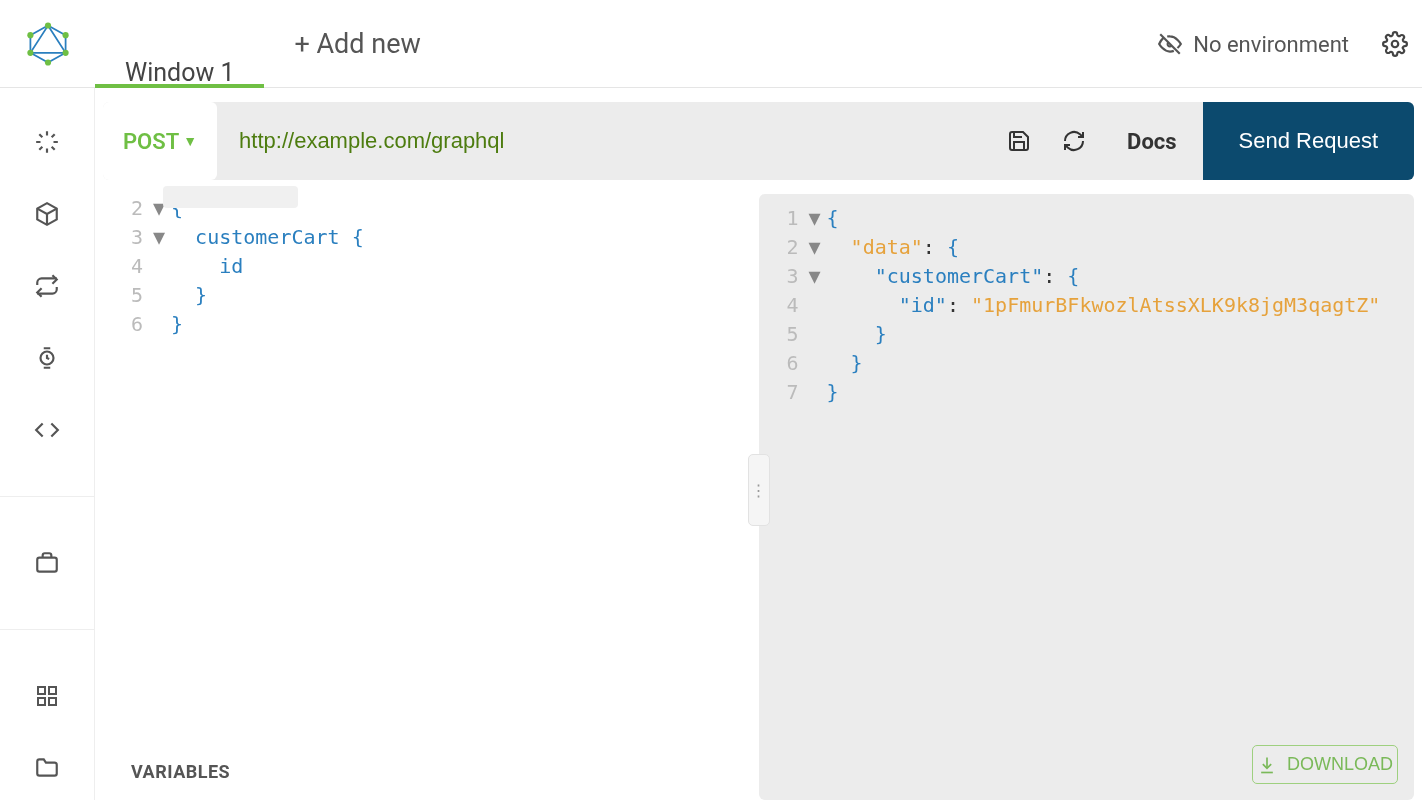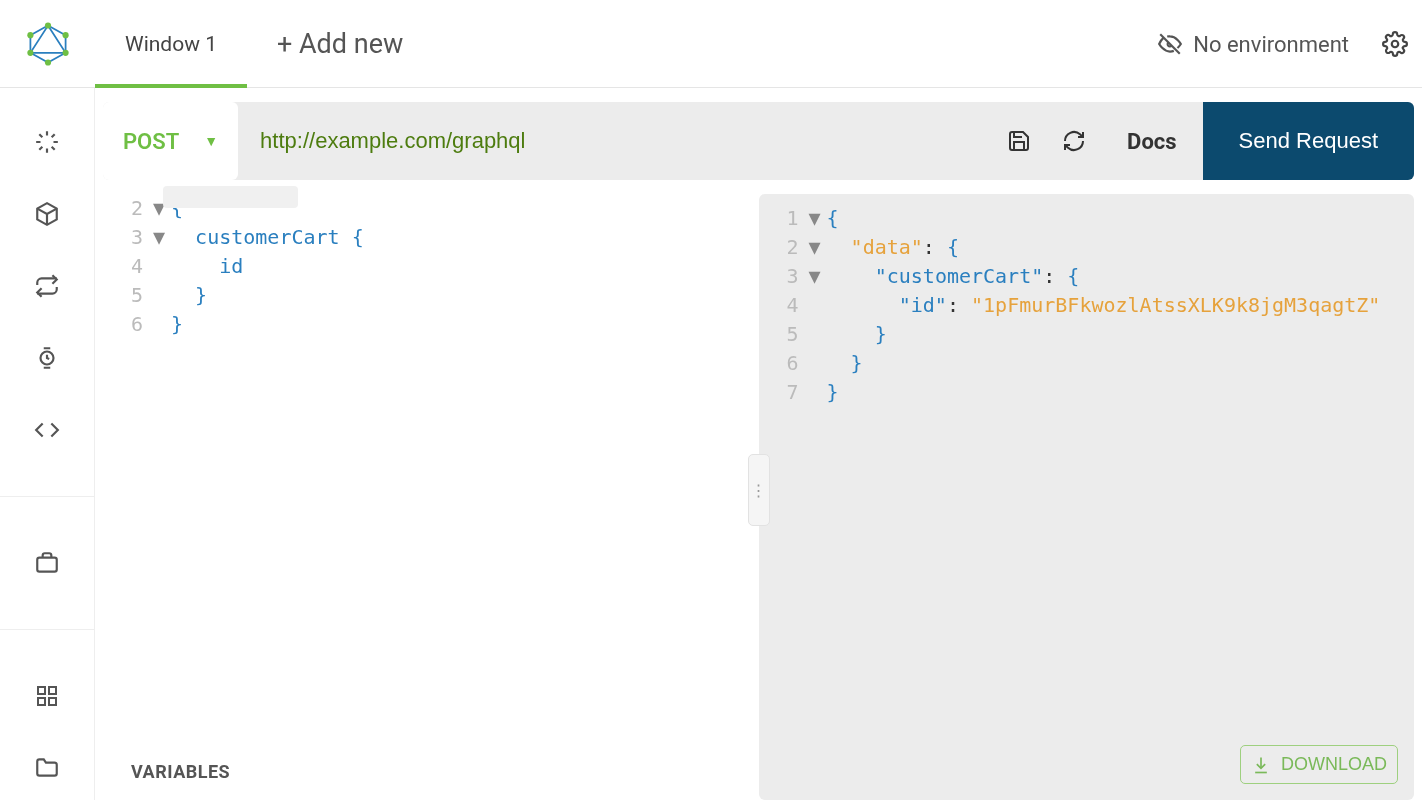--- a/index.html
+++ b/index.html
@@ -1,35 +1,35 @@
 <!DOCTYPE html>
 <html><head>
 <meta charset="utf-8">
 <style>
 * { margin: 0; padding: 0; box-sizing: border-box; }
 body { font-family: -apple-system, BlinkMacSystemFont, "Segoe UI", Roboto, sans-serif; color: #333; background: #fff; width: 1422px; height: 800px; overflow: hidden; }
 
 .topbar { height: 88px; display: flex; align-items: center; border-bottom: 1px solid #e5e5e5; }
 .logo { width: 95px; display: flex; align-items: center; justify-content: center; }
 .tabs { display: flex; align-items: center; height: 100%; }
-.tab { height: 100%; display: flex; align-items: center; padding: 0 30px; font-size: 21px; color: #444; cursor: pointer; position: relative; }
+.tab { height: 100%; display: flex; align-items: flex-end; padding: 0 30px; font-size: 25px; color: #444; cursor: pointer; position: relative; }
 .tab.active::after { content: ""; position: absolute; bottom: -1px; left: 0; right: 0; height: 4px; background: #6fbf44; }
 .add-new { display: flex; align-items: flex-end; padding: 0 30px; font-size: 27px; color: #555; cursor: pointer; }
 .topbar-spacer { flex: 1; }
 .env-section { display: flex; align-items: flex-end; gap: 10px; padding: 0 18px; font-size: 22px; color: #555; cursor: pointer; }
 .settings-btn { width: 55px; display: flex; align-items: center; justify-content: center; cursor: pointer; }
 
 .main { display: flex; height: calc(100% - 88px); }
 .sidebar { width: 95px; border-right: 1px solid #eee; display: flex; flex-direction: column; align-items: center; padding-top: 40px; gap: 44px; }
 .sidebar-icon { width: 28px; height: 28px; cursor: pointer; color: #555; display:flex; align-items:center; justify-content:center; }
 .sidebar-sep { width: 100%; height: 1px; background: #eee; margin: 8px 0; }
 
 .content { flex: 1; display: flex; flex-direction: column; }
 .request-bar { margin: 14px 8px 0 8px; height: 78px; background: #ececec; border-radius: 6px; display: flex; align-items: center; }
-.method-select { background: #fff; border-radius: 6px; height: 78px; display: flex; align-items: center; padding: 0 20px; color: #6fbf44; font-size: 22px; font-weight: 600; cursor: pointer; gap: 25px; }
+.method-select { background: #fff; border-radius: 6px; height: 78px; display: flex; align-items: center; padding: 0 20px; color: #6fbf44; font-size: 22px; font-weight: 600; cursor: pointer; gap: 4px; }
 .method-select .arrow { font-size: 14px; color: #6fbf44; }
 .url-input { flex: 1; background: transparent; border: none; outline: none; font-size: 22px; color: #4d7c0f; padding: 0 22px; }
 .rb-icon { width: 55px; display: flex; align-items: center; justify-content: center; cursor: pointer; color: #333; }
 .docs-btn { padding: 0 26px; font-size: 22px; color: #333; cursor: pointer; font-weight: bold; }
 .send-btn { background: #0c4a6e; color: #fff; height: 78px; padding: 0 36px; font-size: 22px; border: none; border-radius: 0 6px 6px 0; cursor: pointer; }
 
 .panels { flex: 1; display: flex; position: relative; padding: 14px 8px 0 8px; gap: 0; overflow:hidden;}
 .editor-panel { flex: 1; display: flex; flex-direction: column; position:relative; }
 .response-panel { flex: 1; background: #ececec; border-radius: 6px; position: relative; padding: 10px 0; }
 .code { font-family: ui-monospace, Menlo, Consolas, monospace; font-size: 20px; line-height: 29px; }
@@ -44,21 +44,21 @@
 .tk-plain { color: #333; }
 .tk-dkey { color: #e6a23c; }
 
 .lint-badge { position: absolute; top: -8px; left: 60px; width: 135px; height: 22px; background: #f0f0f0; border-radius: 4px; }
 
 .drag-handle { position: absolute; left: 50%; top: 50%; transform: translate(-50%, -50%); width: 22px; height: 72px; background: #f5f5f5; border: 1px solid #e2e2e2; border-radius: 5px; display:flex; align-items:center; justify-content:center; color:#999; cursor: col-resize; }
 .drag-handle span { line-height: 5px; }
 
 .variables-label { font-size: 18px; font-weight: 700; color: #555; letter-spacing: 0.5px; padding: 18px 28px; cursor:pointer; }
 
-.download-btn { position: absolute; bottom: 16px; right: 16px; border: 1.5px solid #9ed07f; color: #7ab959; background: transparent; padding: 8px 10px; font-size: 18px; border-radius: 5px; display: flex; align-items: center; gap: 10px; cursor: pointer; }
+.download-btn { position: absolute; bottom: 16px; right: 16px; border: 1.5px solid #9ed07f; color: #7ab959; background: transparent; padding: 8px 4px; font-size: 18px; border-radius: 5px; display: flex; align-items: center; gap: 10px; cursor: pointer; }
 .download-btn svg { stroke: #7ab959; }
 
 svg { display: block; }
 </style>
 </head>
 <body>
 
 <div class="topbar">
   <div class="logo">
     <svg width="44" height="44" viewBox="0 0 100 100">

